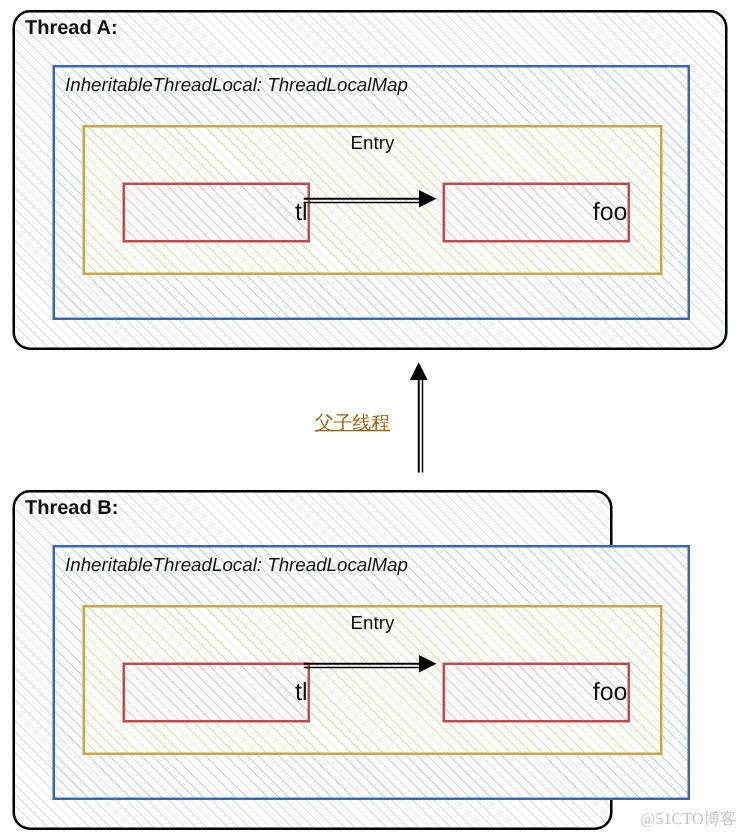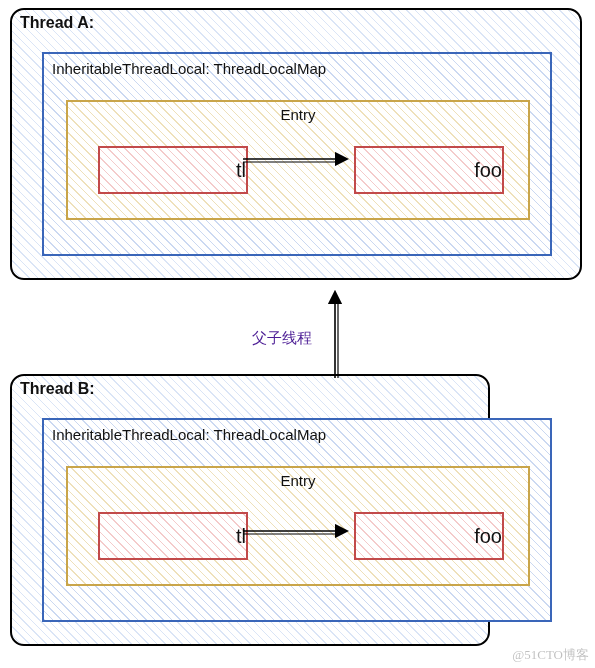--- a/index.html
+++ b/index.html
@@ -40,20 +40,21 @@
     background-image: repeating-linear-gradient(45deg,
       rgba(140,170,225,0.45) 0, rgba(140,170,225,0.45) 1px,
       rgba(255,255,255,0) 1px, rgba(255,255,255,0) 6px);
     background-color: #fff;
   }
   .map-title {
     position: absolute;
     top: 6px; left: 8px;
     color: #111;
     font-size: 15px;
+    font-style: italic;
   }
   .entry-box {
     position: absolute;
     border: 2px solid #c9a54a;
     background-image: repeating-linear-gradient(45deg,
       rgba(225,200,130,0.55) 0, rgba(225,200,130,0.55) 1px,
       rgba(255,255,255,0) 1px, rgba(255,255,255,0) 6px);
     background-color: #fff;
     padding-left: 19px;
   }
@@ -72,23 +73,24 @@
       rgba(255,255,255,0) 1px, rgba(255,255,255,0) 6px);
     background-color: #fff;
     display: flex;
     align-items: center;
     justify-content: flex-end;
     font-size: 20px;
     color: #111;
   }
   .arrow-label {
     position: absolute;
-    color: #4c1d95;
+    color: #a16207;
     font-size: 15px;
     white-space: nowrap;
+    text-decoration: underline;
   }
   .watermark {
     position: absolute;
     right: 6px;
     bottom: 4px;
     color: rgba(0,0,0,0.25);
     font-size: 13px;
     font-family: Liberation Serif, serif;
   }
   svg { position: absolute; left:0; top:0; pointer-events:none; }
@@ -112,21 +114,21 @@
         </div>
         <div class="value-box" style="left:286px; top:44px; width:150px; height:48px;">
           <span>foo</span>
         </div>
       </div>
     </div>
   </div>
 
   <div class="arrow-label" style="left:252px; top:329px;">父子线程</div>
 
-  <div class="thread-box" style="left:10px; top:374px; width:480px; height:272px;">
+  <div class="thread-box" style="left:10px; top:392px; width:480px; height:272px;">
     <div class="thread-title">Thread B:</div>
 
     <div class="map-box" style="left:30px; top:42px; width:510px; height:204px;">
       <div class="map-title">InheritableThreadLocal: ThreadLocalMap</div>
 
       <div class="entry-box" style="left:22px; top:46px; width:464px; height:120px;">
         <div class="entry-title">Entry</div>
 
         <div class="value-box" style="left:30px; top:44px; width:150px; height:48px;">
           <span>tl</span>

